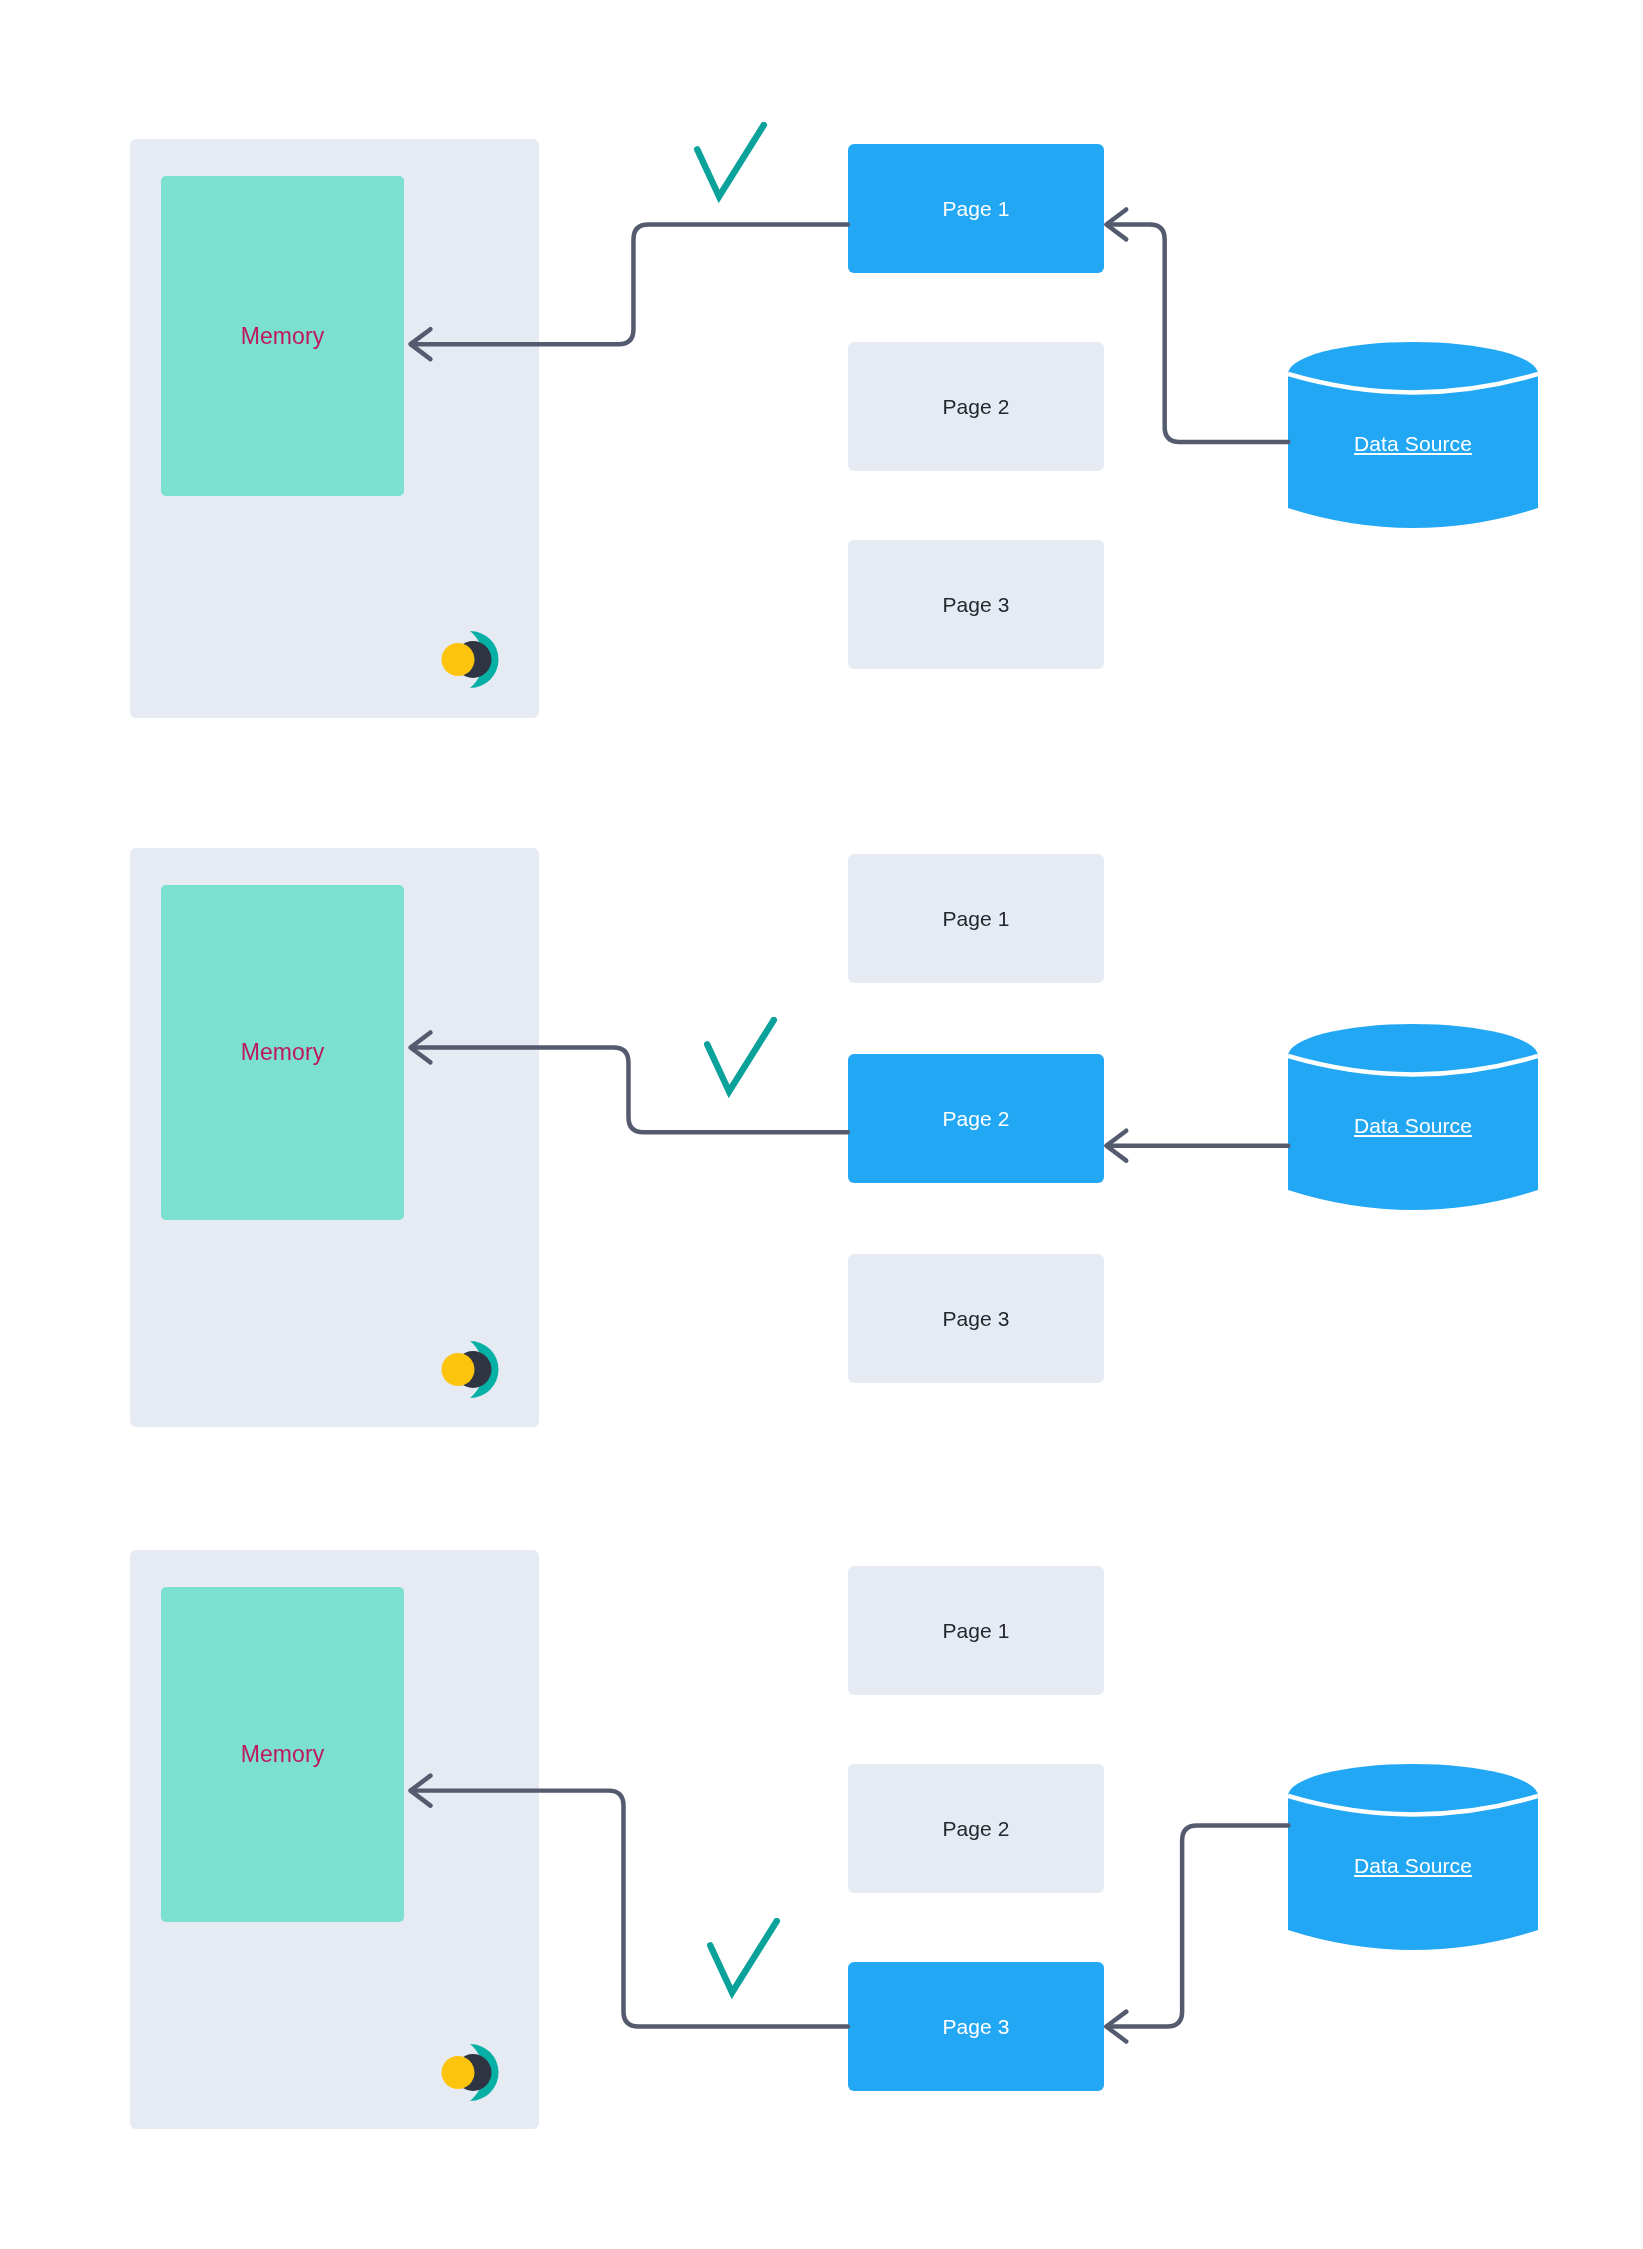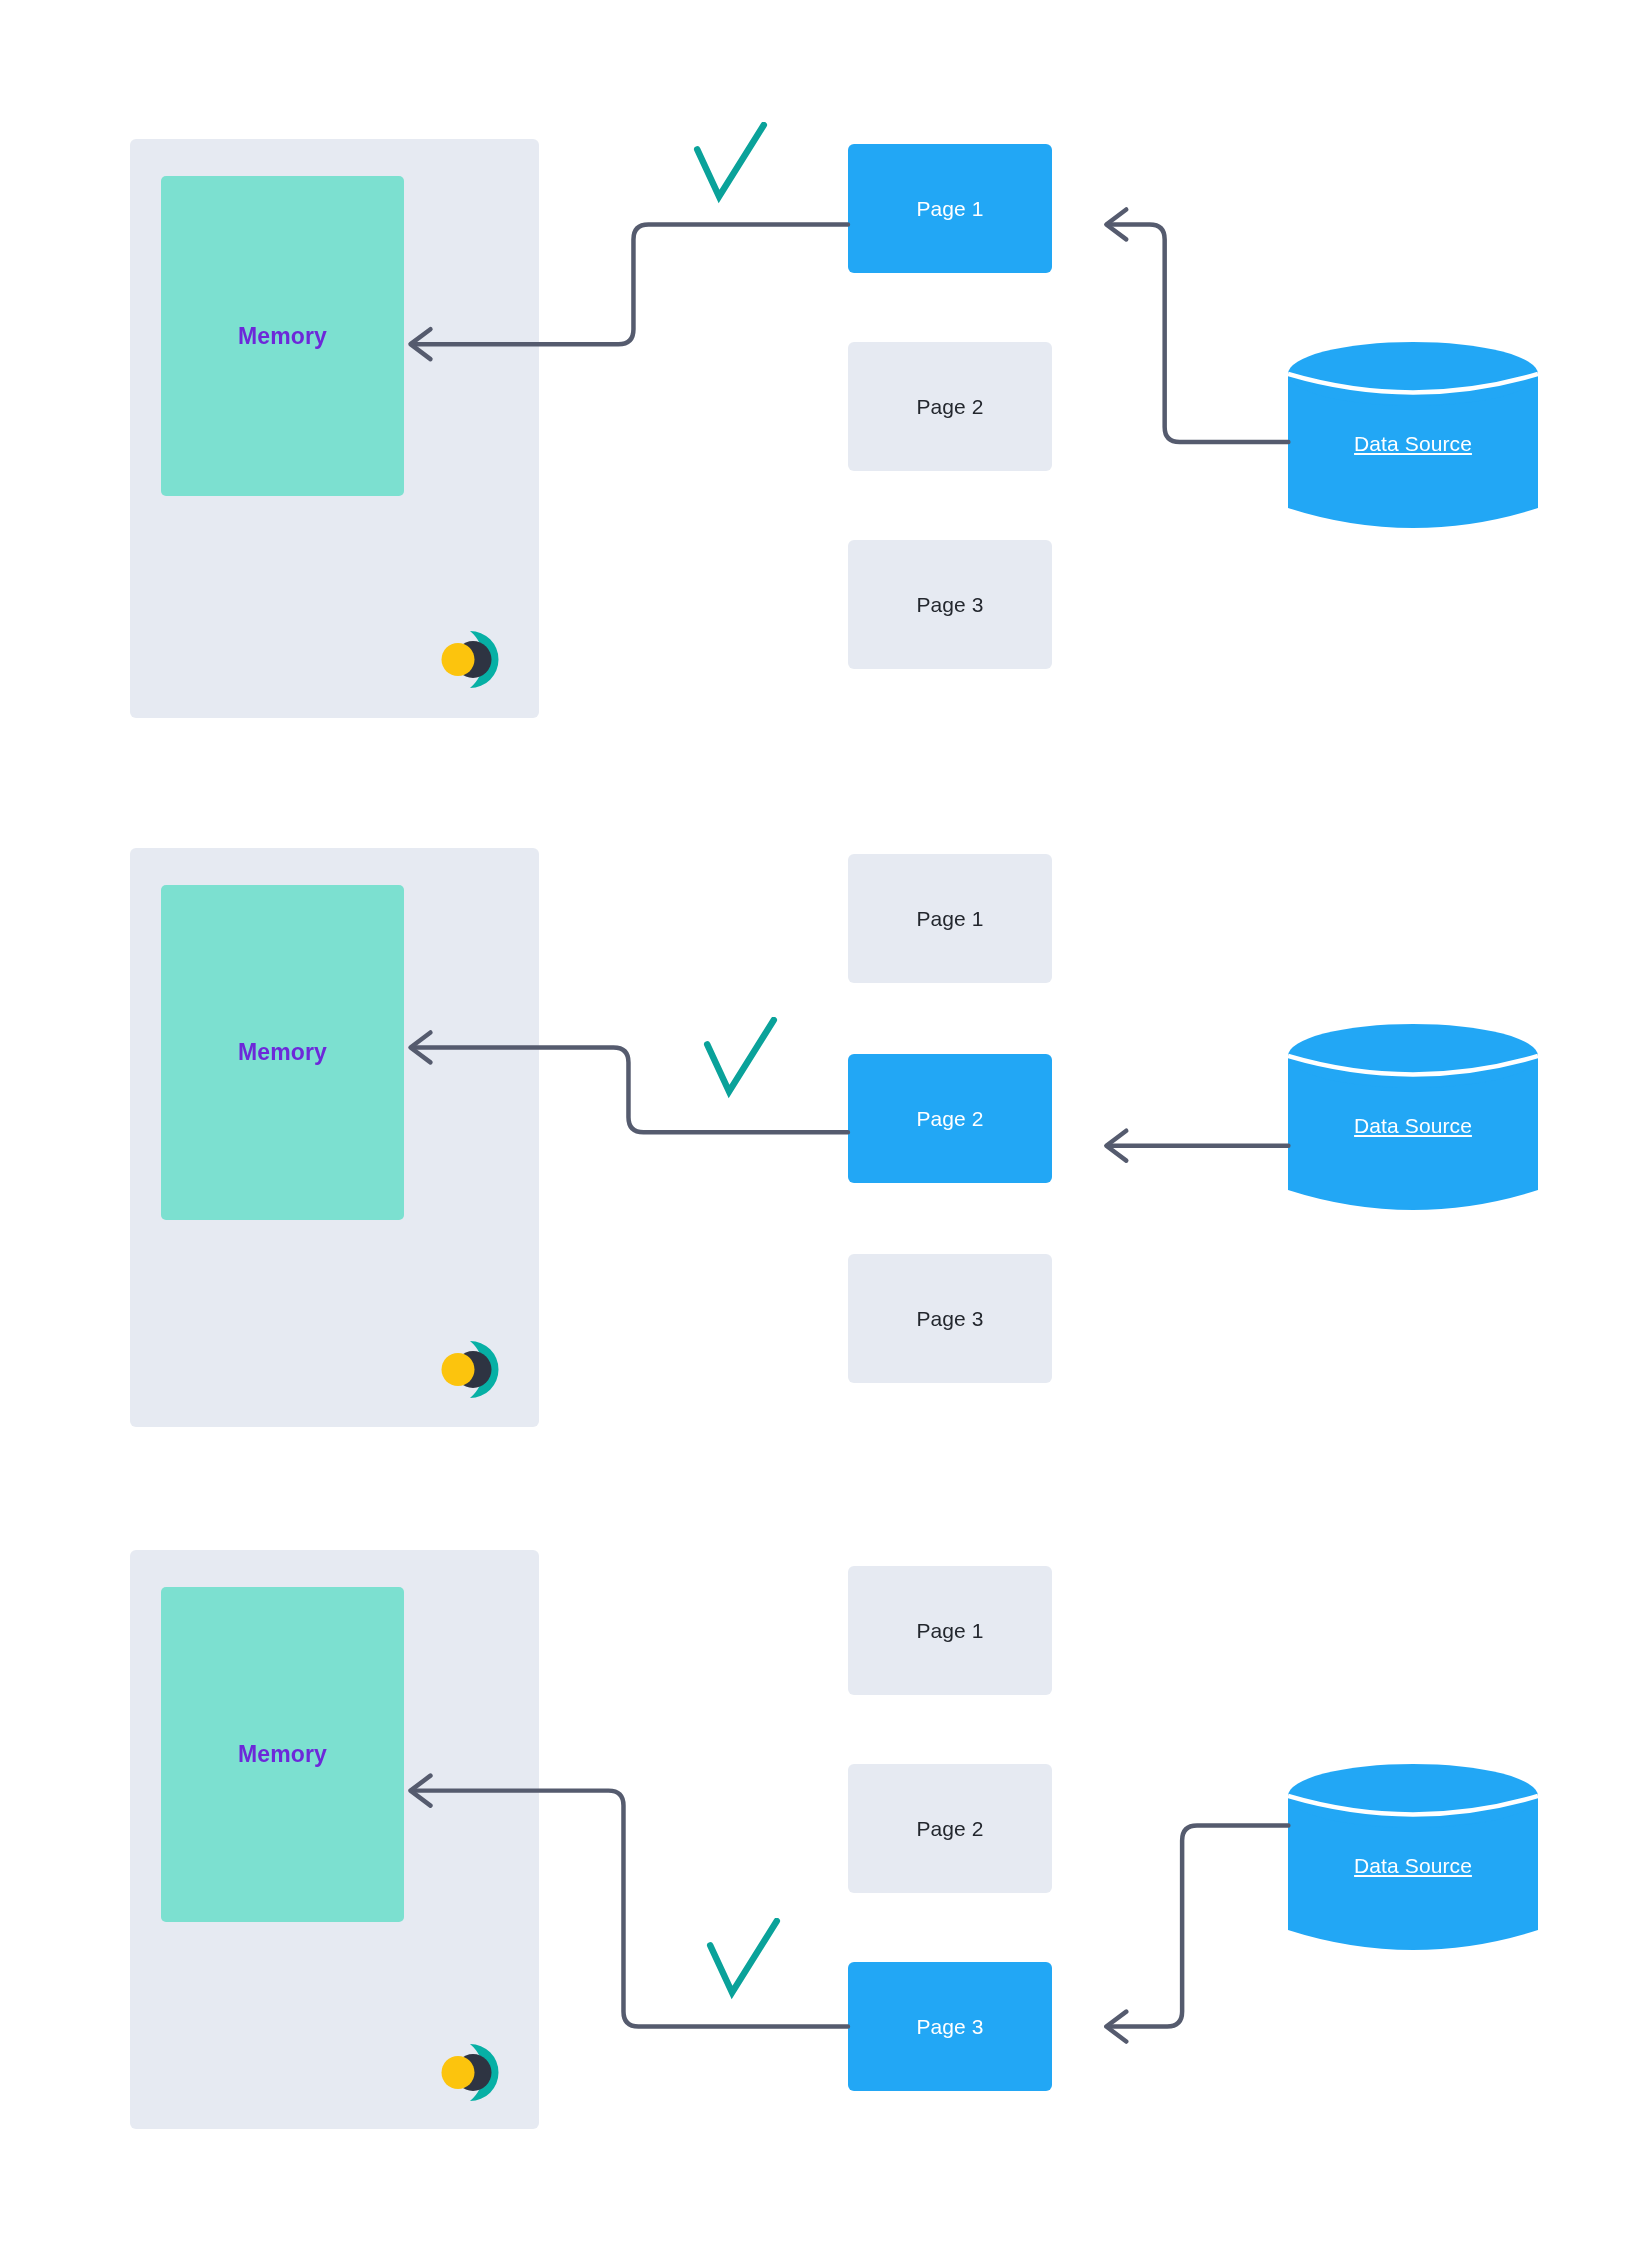--- a/index.html
+++ b/index.html
@@ -27,33 +27,33 @@
   .memory-box {
     position: absolute;
     background: #7CE0D0;
     border-radius: 5px;
     display: flex;
     align-items: center;
     justify-content: center;
   }
   .memory-label {
     font-size: 23px;
-    color: #6d28d9;
+    color: #be185d;
     letter-spacing: 0.1px;
-    font-weight: 700;
+    font-weight: 400;
   }
   .brand-logo {
     position: absolute;
     width: 75px;
     height: 65px;
   }
   .page-box {
     position: absolute;
     left: 848px;
-    width: 204px;
+    width: 256px;
     border-radius: 6px;
     display: flex;
     align-items: center;
     justify-content: center;
   }
   .page-box.idle {
     background: #E6EAF2;
   }
   .page-box.active {
     background: #22A7F5;

